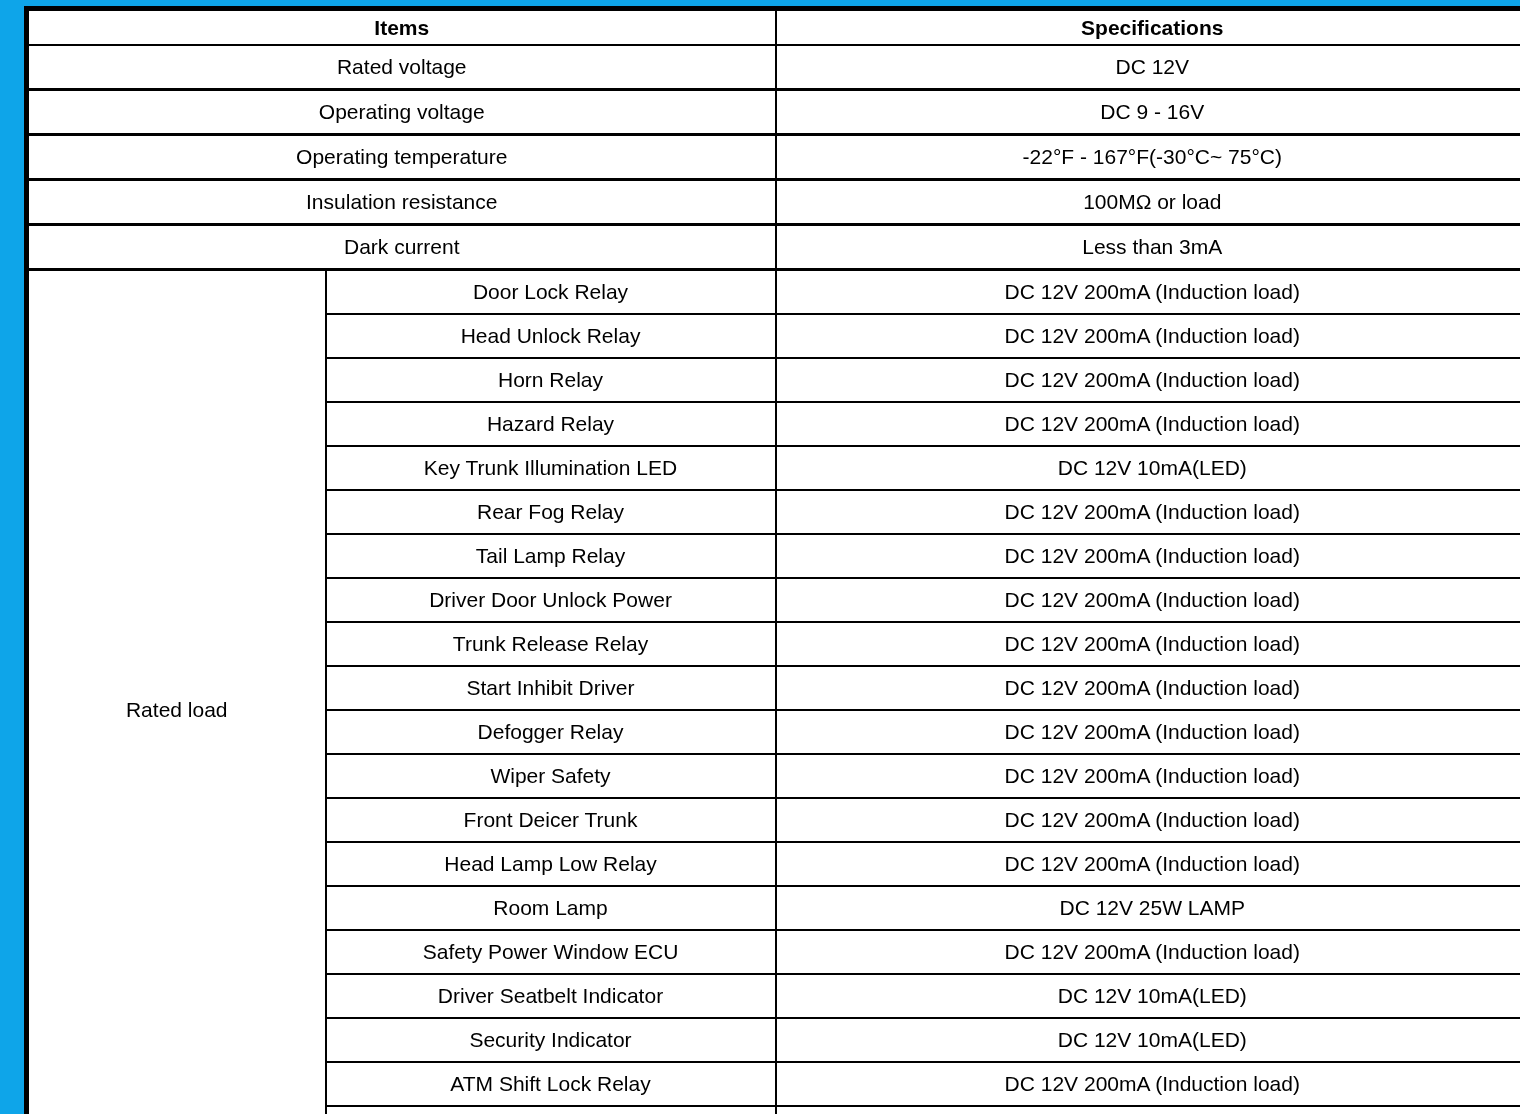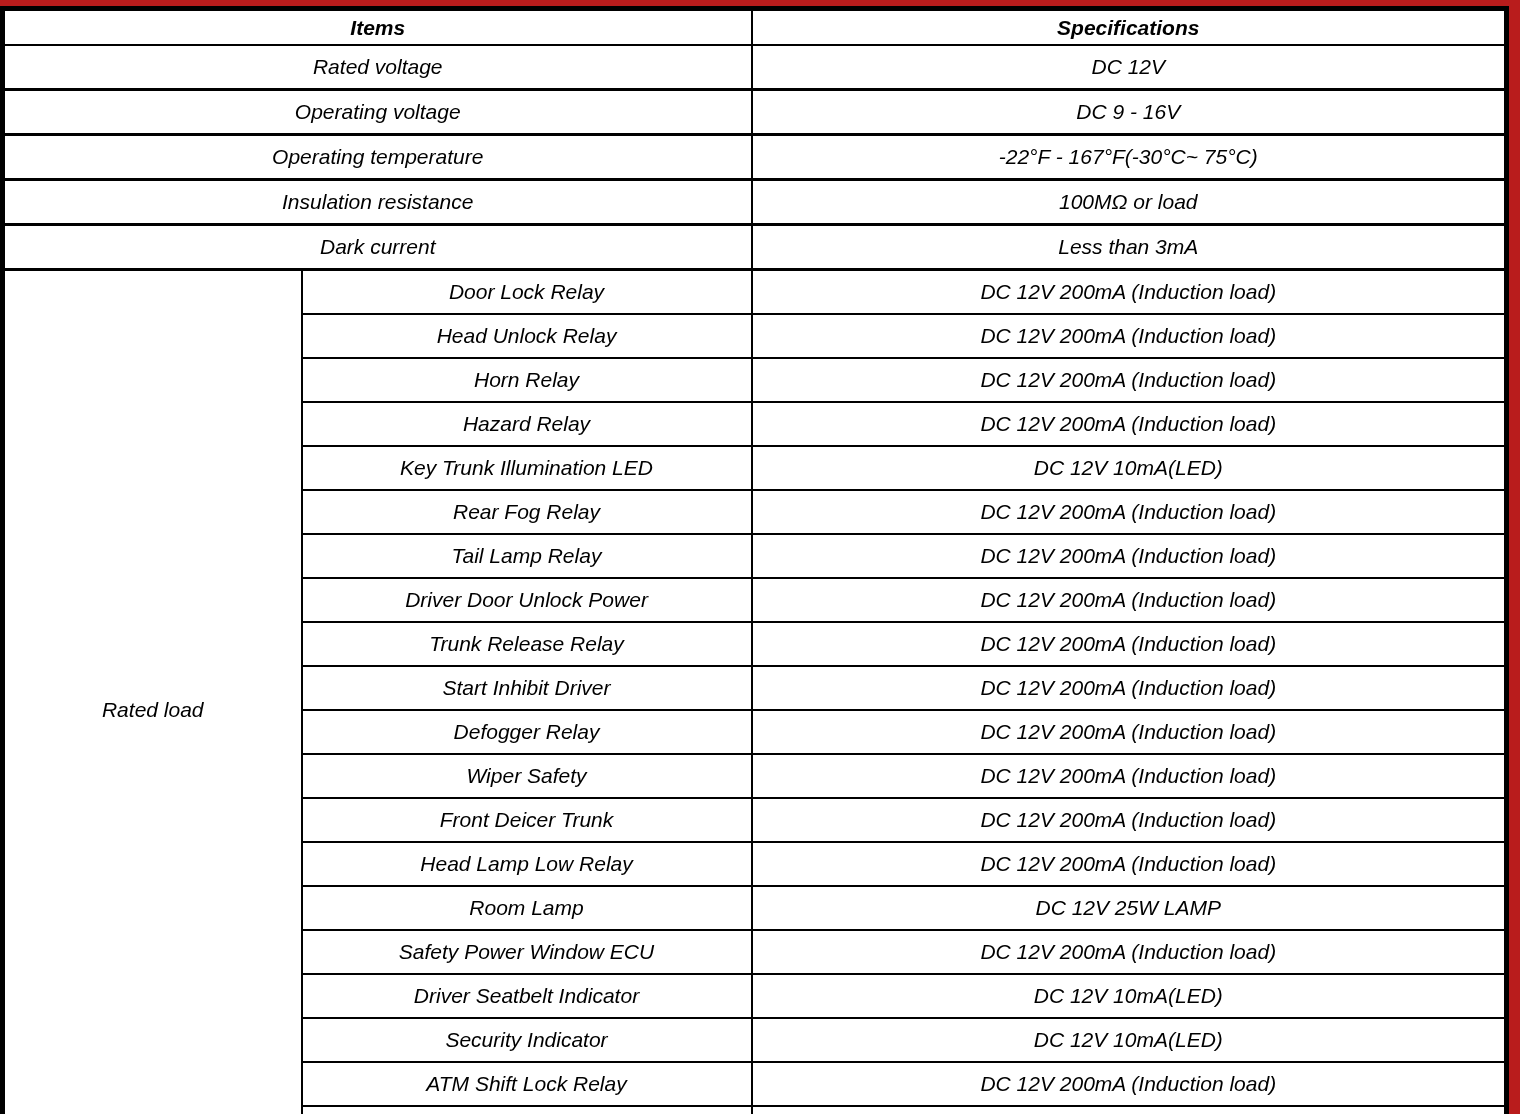--- a/index.html
+++ b/index.html
@@ -7,23 +7,22 @@
     padding: 0;
     background: #ffffff;
     width: 1520px;
     height: 1114px;
     overflow: hidden;
   }
   .page {
     box-sizing: border-box;
     width: 1520px;
     height: 1114px;
-    padding: 6px 0;
-    background: #b91c1c;
-    font-style: italic;
+    padding: 6px 24px;
+    background: #0ea5e9;
   }
   table.spec-table {
     border-collapse: collapse;
     table-layout: fixed;
     width: 1508px;
     height: 1100px;
     background: #ffffff;
   }
   table.spec-table th,
   table.spec-table td {

